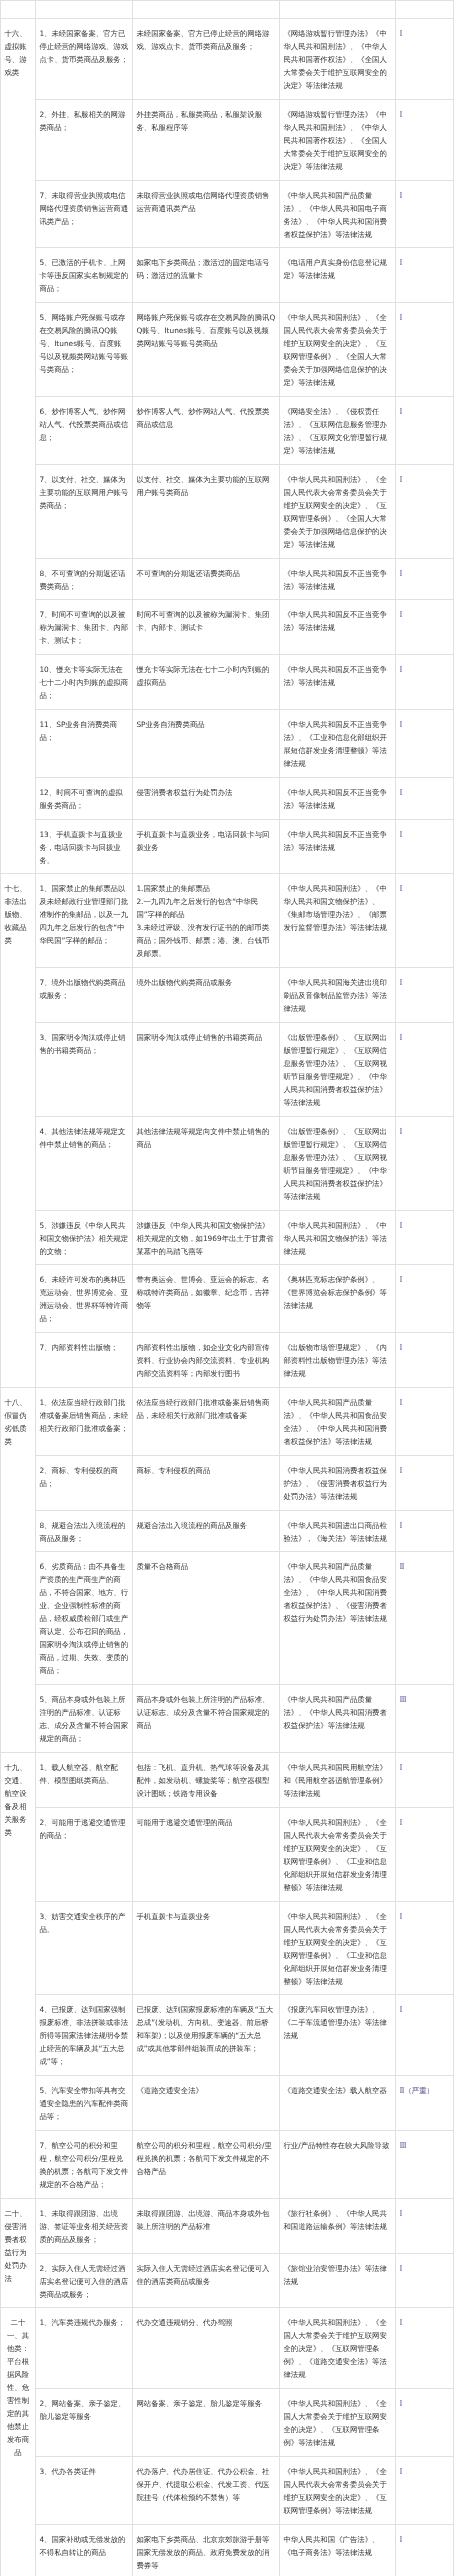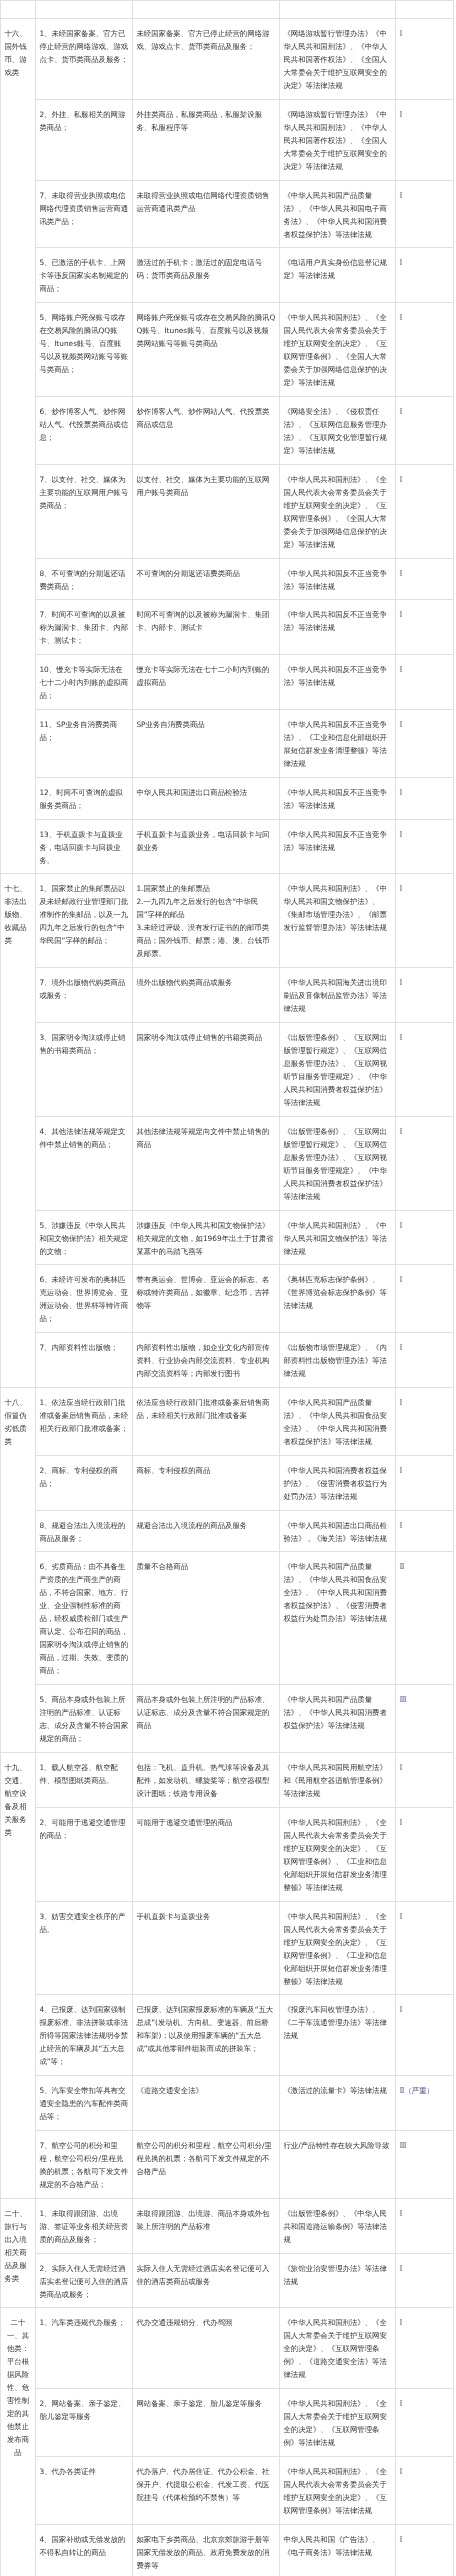--- a/index.html
+++ b/index.html
@@ -44,41 +44,41 @@
   </colgroup>
   <tbody id="rules-body">
     <tr class="top-spacer">
       <td></td>
         <td></td>
         <td></td>
         <td></td>
         <td></td>
     </tr>
   <tr>
-        <td class="cat" rowspan="13">十六、国外钱币、游戏类</td>
+        <td class="cat" rowspan="13">十六、虚拟账号、游戏类</td>
         <td class="item">1、未经国家备案、官方已停止经营的网络游戏、游戏点卡、货币类商品及服务；</td>
         <td class="desc">未经国家备案、官方已停止经营的网络游戏、游戏点卡、货币类商品及服务；</td>
         <td class="law">《网络游戏暂行管理办法》《中华人民共和国刑法》、《中华人民共和国著作权法》、《全国人大常委会关于维护互联网安全的决定》等法律法规</td>
         <td class="level">Ⅰ</td>
       </tr>
       <tr>
         <td class="item">2、外挂、私服相关的网游类商品；</td>
         <td class="desc">外挂类商品，私服类商品，私服架设服务、私服程序等</td>
         <td class="law">《网络游戏暂行管理办法》《中华人民共和国刑法》、《中华人民共和国著作权法》、《全国人大常委会关于维护互联网安全的决定》等法律法规</td>
         <td class="level">Ⅰ</td>
       </tr>
       <tr>
         <td class="item">7、未取得营业执照或电信网络代理资质销售运营商通讯类产品；</td>
         <td class="desc">未取得营业执照或电信网络代理资质销售运营商通讯类产品</td>
         <td class="law">《中华人民共和国产品质量法》、《中华人民共和国电子商务法》、《中华人民共和国消费者权益保护法》等法律法规</td>
         <td class="level">Ⅰ</td>
       </tr>
       <tr>
         <td class="item">5、已激活的手机卡、上网卡等违反国家实名制规定的商品；</td>
-        <td class="desc">激活过的手机卡；激活过的固定电话号码；货币类商品及服务</td>
+        <td class="desc">如家电下乡类商品；激活过的固定电话号码；激活过的流量卡</td>
         <td class="law">《电话用户真实身份信息登记规定》等法律法规</td>
         <td class="level">Ⅰ</td>
       </tr>
       <tr>
         <td class="item">5、网络账户死保账号或存在交易风险的腾讯QQ账号、Itunes账号、百度账号以及视频类网站账号等账号类商品；</td>
         <td class="desc">网络账户死保账号或存在交易风险的腾讯QQ账号、Itunes账号、百度账号以及视频类网站账号等账号类商品</td>
         <td class="law">《中华人民共和国刑法》、《全国人民代表大会常务委员会关于维护互联网安全的决定》、《互联网管理条例》、《全国人大常委会关于加强网络信息保护的决定》等法律法规</td>
         <td class="level">Ⅰ</td>
       </tr>
       <tr>
@@ -112,21 +112,21 @@
         <td class="level">Ⅰ</td>
       </tr>
       <tr>
         <td class="item">11、SP业务自消费类商品；</td>
         <td class="desc">SP业务自消费类商品</td>
         <td class="law">《中华人民共和国反不正当竞争法》、《工业和信息化部组织开展短信群发业务清理整顿》等法律法规</td>
         <td class="level">Ⅰ</td>
       </tr>
       <tr>
         <td class="item">12、时间不可查询的虚拟服务类商品；</td>
-        <td class="desc">中华人民共和国进出口商品检验法</td>
+        <td class="desc">侵害消费者权益行为处罚办法</td>
         <td class="law">《中华人民共和国反不正当竞争法》等法律法规</td>
         <td class="level">Ⅰ</td>
       </tr>
       <tr>
         <td class="item">13、手机直拨卡与直拨业务，电话回拨卡与回拨业务。</td>
         <td class="desc">手机直拨卡与直拨业务，电话回拨卡与回拨业务</td>
         <td class="law">《中华人民共和国反不正当竞争法》等法律法规</td>
         <td class="level">Ⅰ</td>
       </tr>
       <tr>
@@ -226,34 +226,34 @@
       </tr>
       <tr>
         <td class="item">4、已报废、达到国家强制报废标准、非法拼装或非法所得等国家法律法规明令禁止经营的车辆及其“五大总成”等；</td>
         <td class="desc">已报废、达到国家报废标准的车辆及“五大总成”(发动机、方向机、变速器、前后桥和车架)；以及使用报废车辆的“五大总成”或其他零部件组装而成的拼装车；</td>
         <td class="law">《报废汽车回收管理办法》、《二手车流通管理办法》等法律法规</td>
         <td class="level">Ⅰ</td>
       </tr>
       <tr>
         <td class="item">5、汽车安全带扣等具有交通安全隐患的汽车配件类商品等；</td>
         <td class="desc">《道路交通安全法》</td>
-        <td class="law">《激活过的流量卡》等法律法规</td>
+        <td class="law">《道路交通安全法》载人航空器</td>
         <td class="level">Ⅱ（严重）</td>
       </tr>
       <tr>
         <td class="item">7、航空公司的积分和里程，航空公司积分/里程兑换的机票；各航司下发文件规定的不合格产品；</td>
         <td class="desc">航空公司的积分和里程，航空公司积分/里程兑换的机票；各航司下发文件规定的不合格产品</td>
         <td class="law">行业/产品特性存在较大风险导致</td>
         <td class="level">Ⅲ</td>
       </tr>
       <tr>
-        <td class="cat" rowspan="2">二十、旅行与出入境相关商品及服务类</td>
+        <td class="cat" rowspan="2">二十、侵害消费者权益行为处罚办法</td>
         <td class="item">1、未取得跟团游、出境游、签证等业务相关经营资质的商品及服务；</td>
         <td class="desc">未取得跟团游、出境游、商品本身或外包装上所注明的产品标准</td>
-        <td class="law">《出版管理条例》、《中华人民共和国道路运输条例》等法律法规</td>
+        <td class="law">《旅行社条例》、《中华人民共和国道路运输条例》等法律法规</td>
         <td class="level">Ⅰ</td>
       </tr>
       <tr>
         <td class="item">2、实际入住人无需经过酒店实名登记便可入住的酒店类商品或服务；</td>
         <td class="desc">实际入住人无需经过酒店实名登记便可入住的酒店类商品或服务</td>
         <td class="law">《旅馆业治安管理办法》等法律法规</td>
         <td class="level">Ⅰ</td>
       </tr>
       <tr>
         <td class="cat centered" rowspan="8">二十一、其他类：平台根据风险性、危害性制定的其他禁止发布商品</td>

